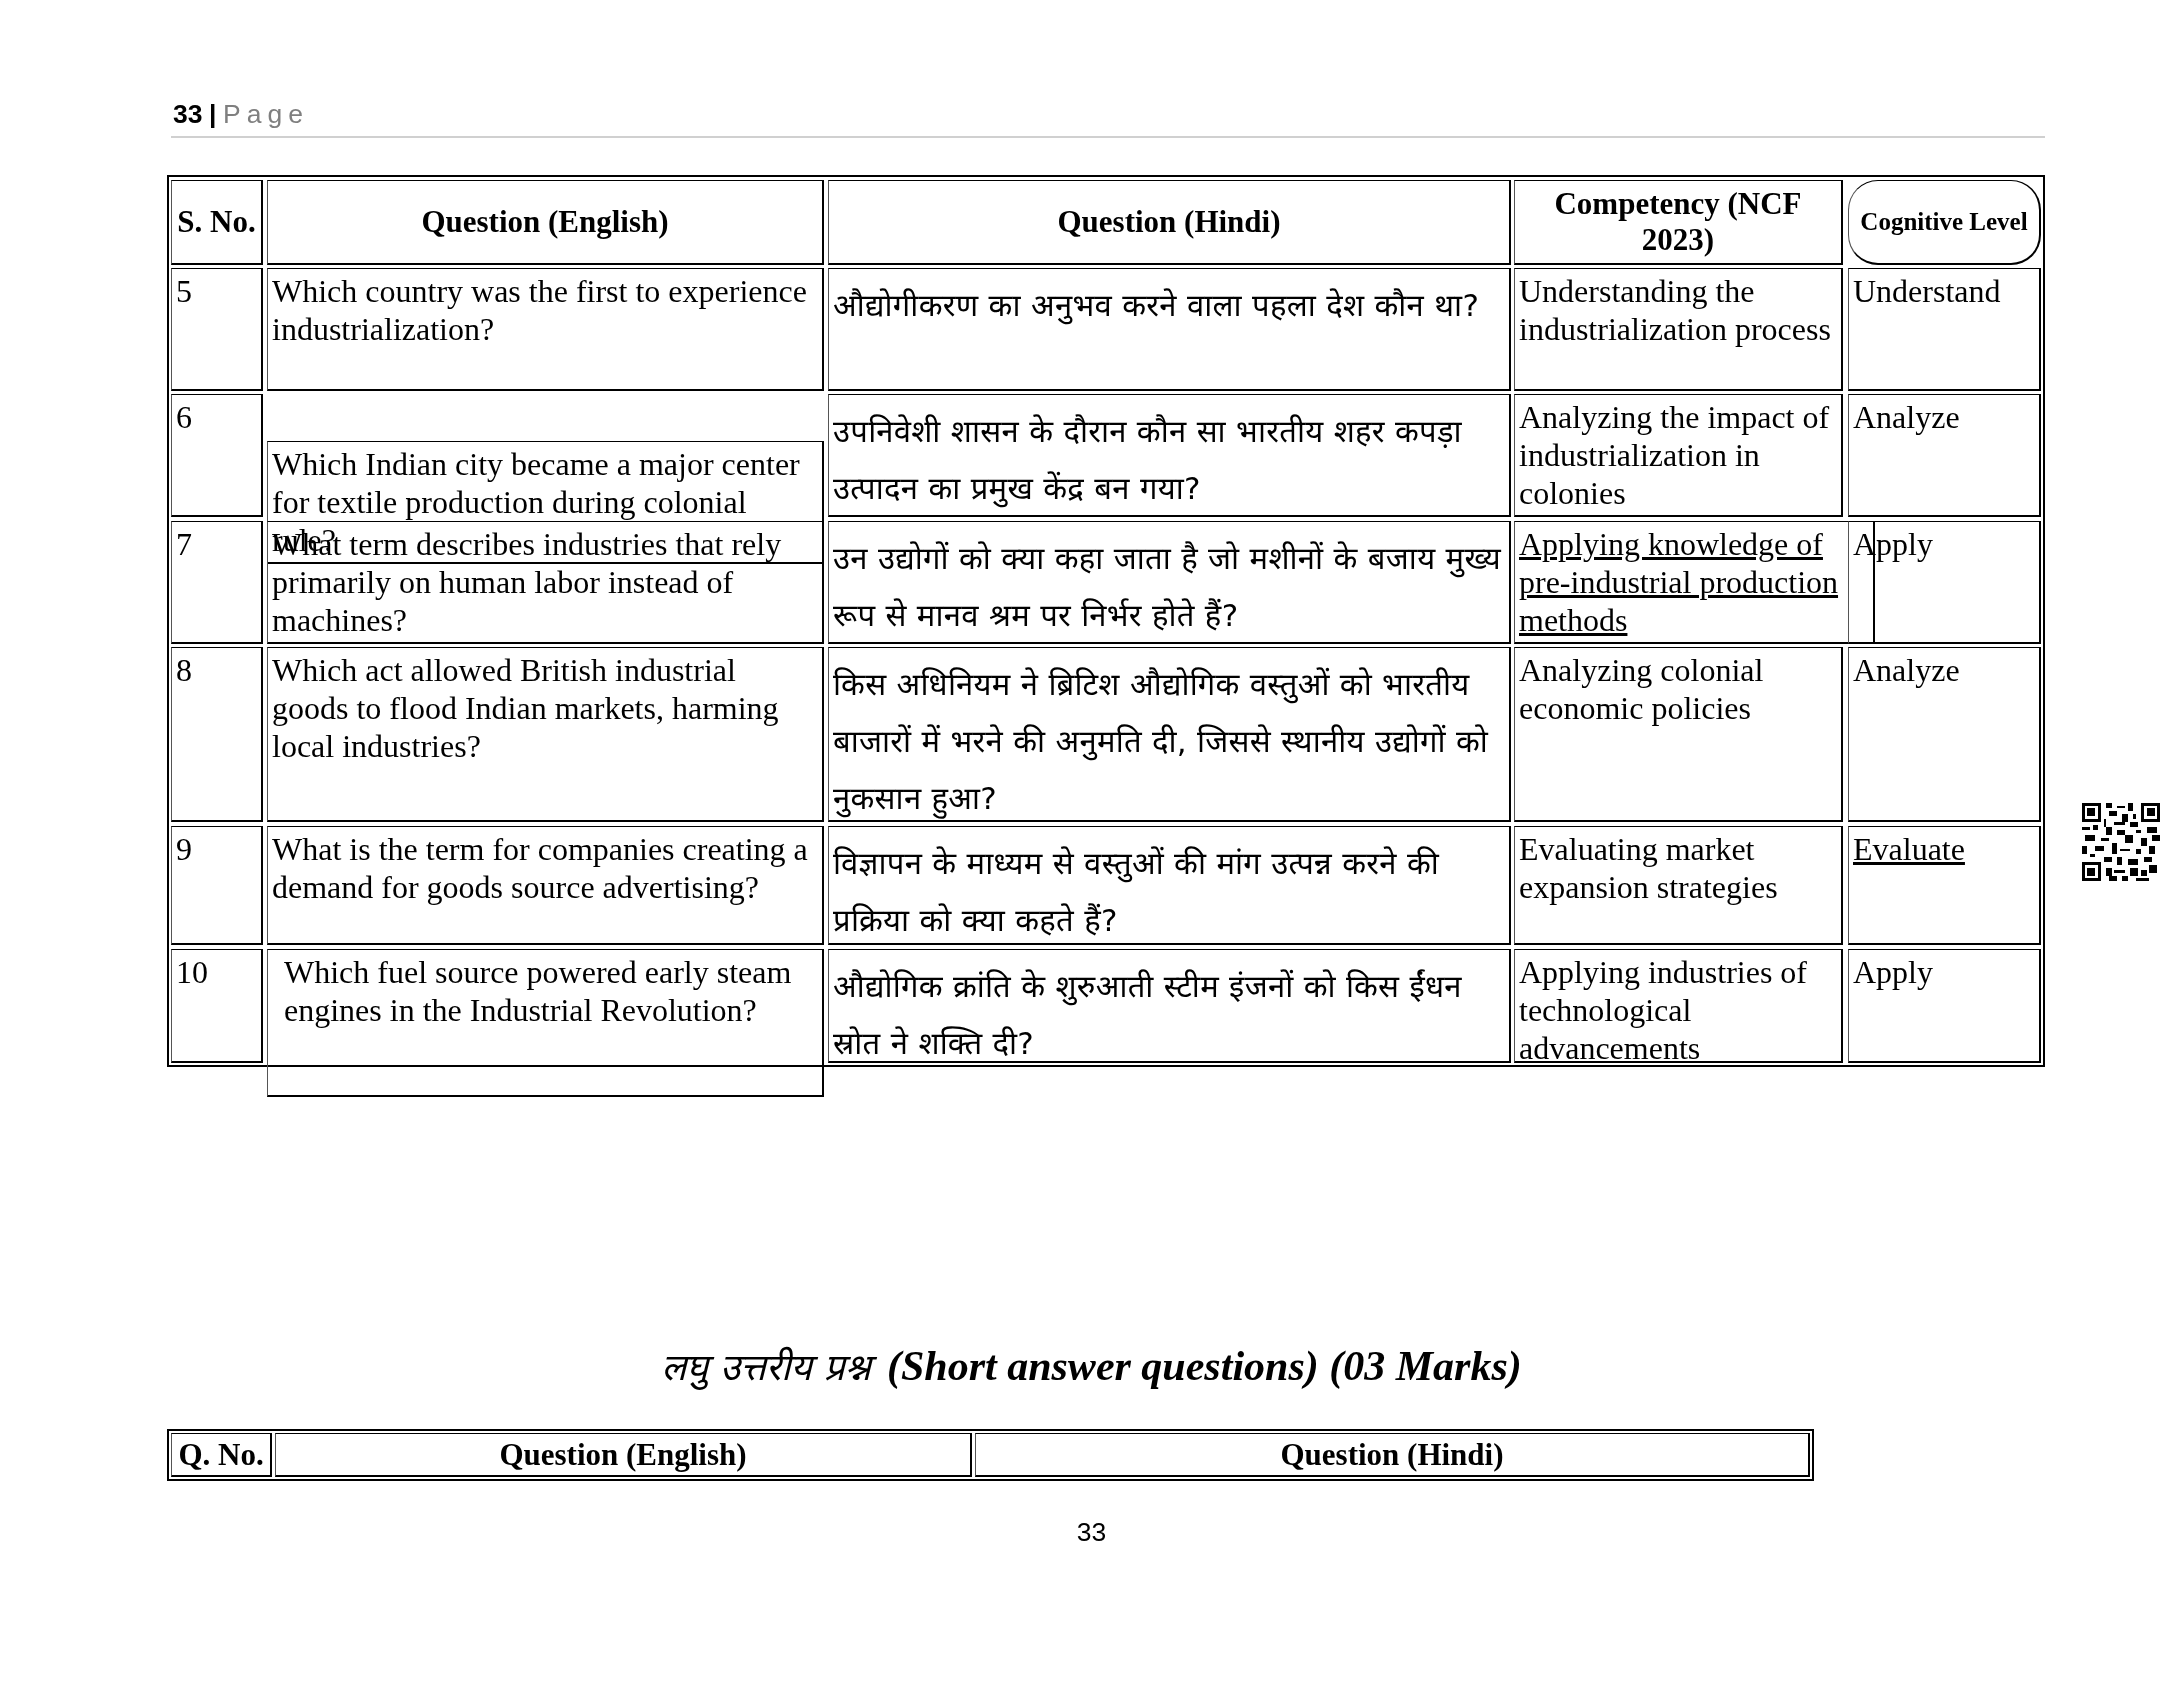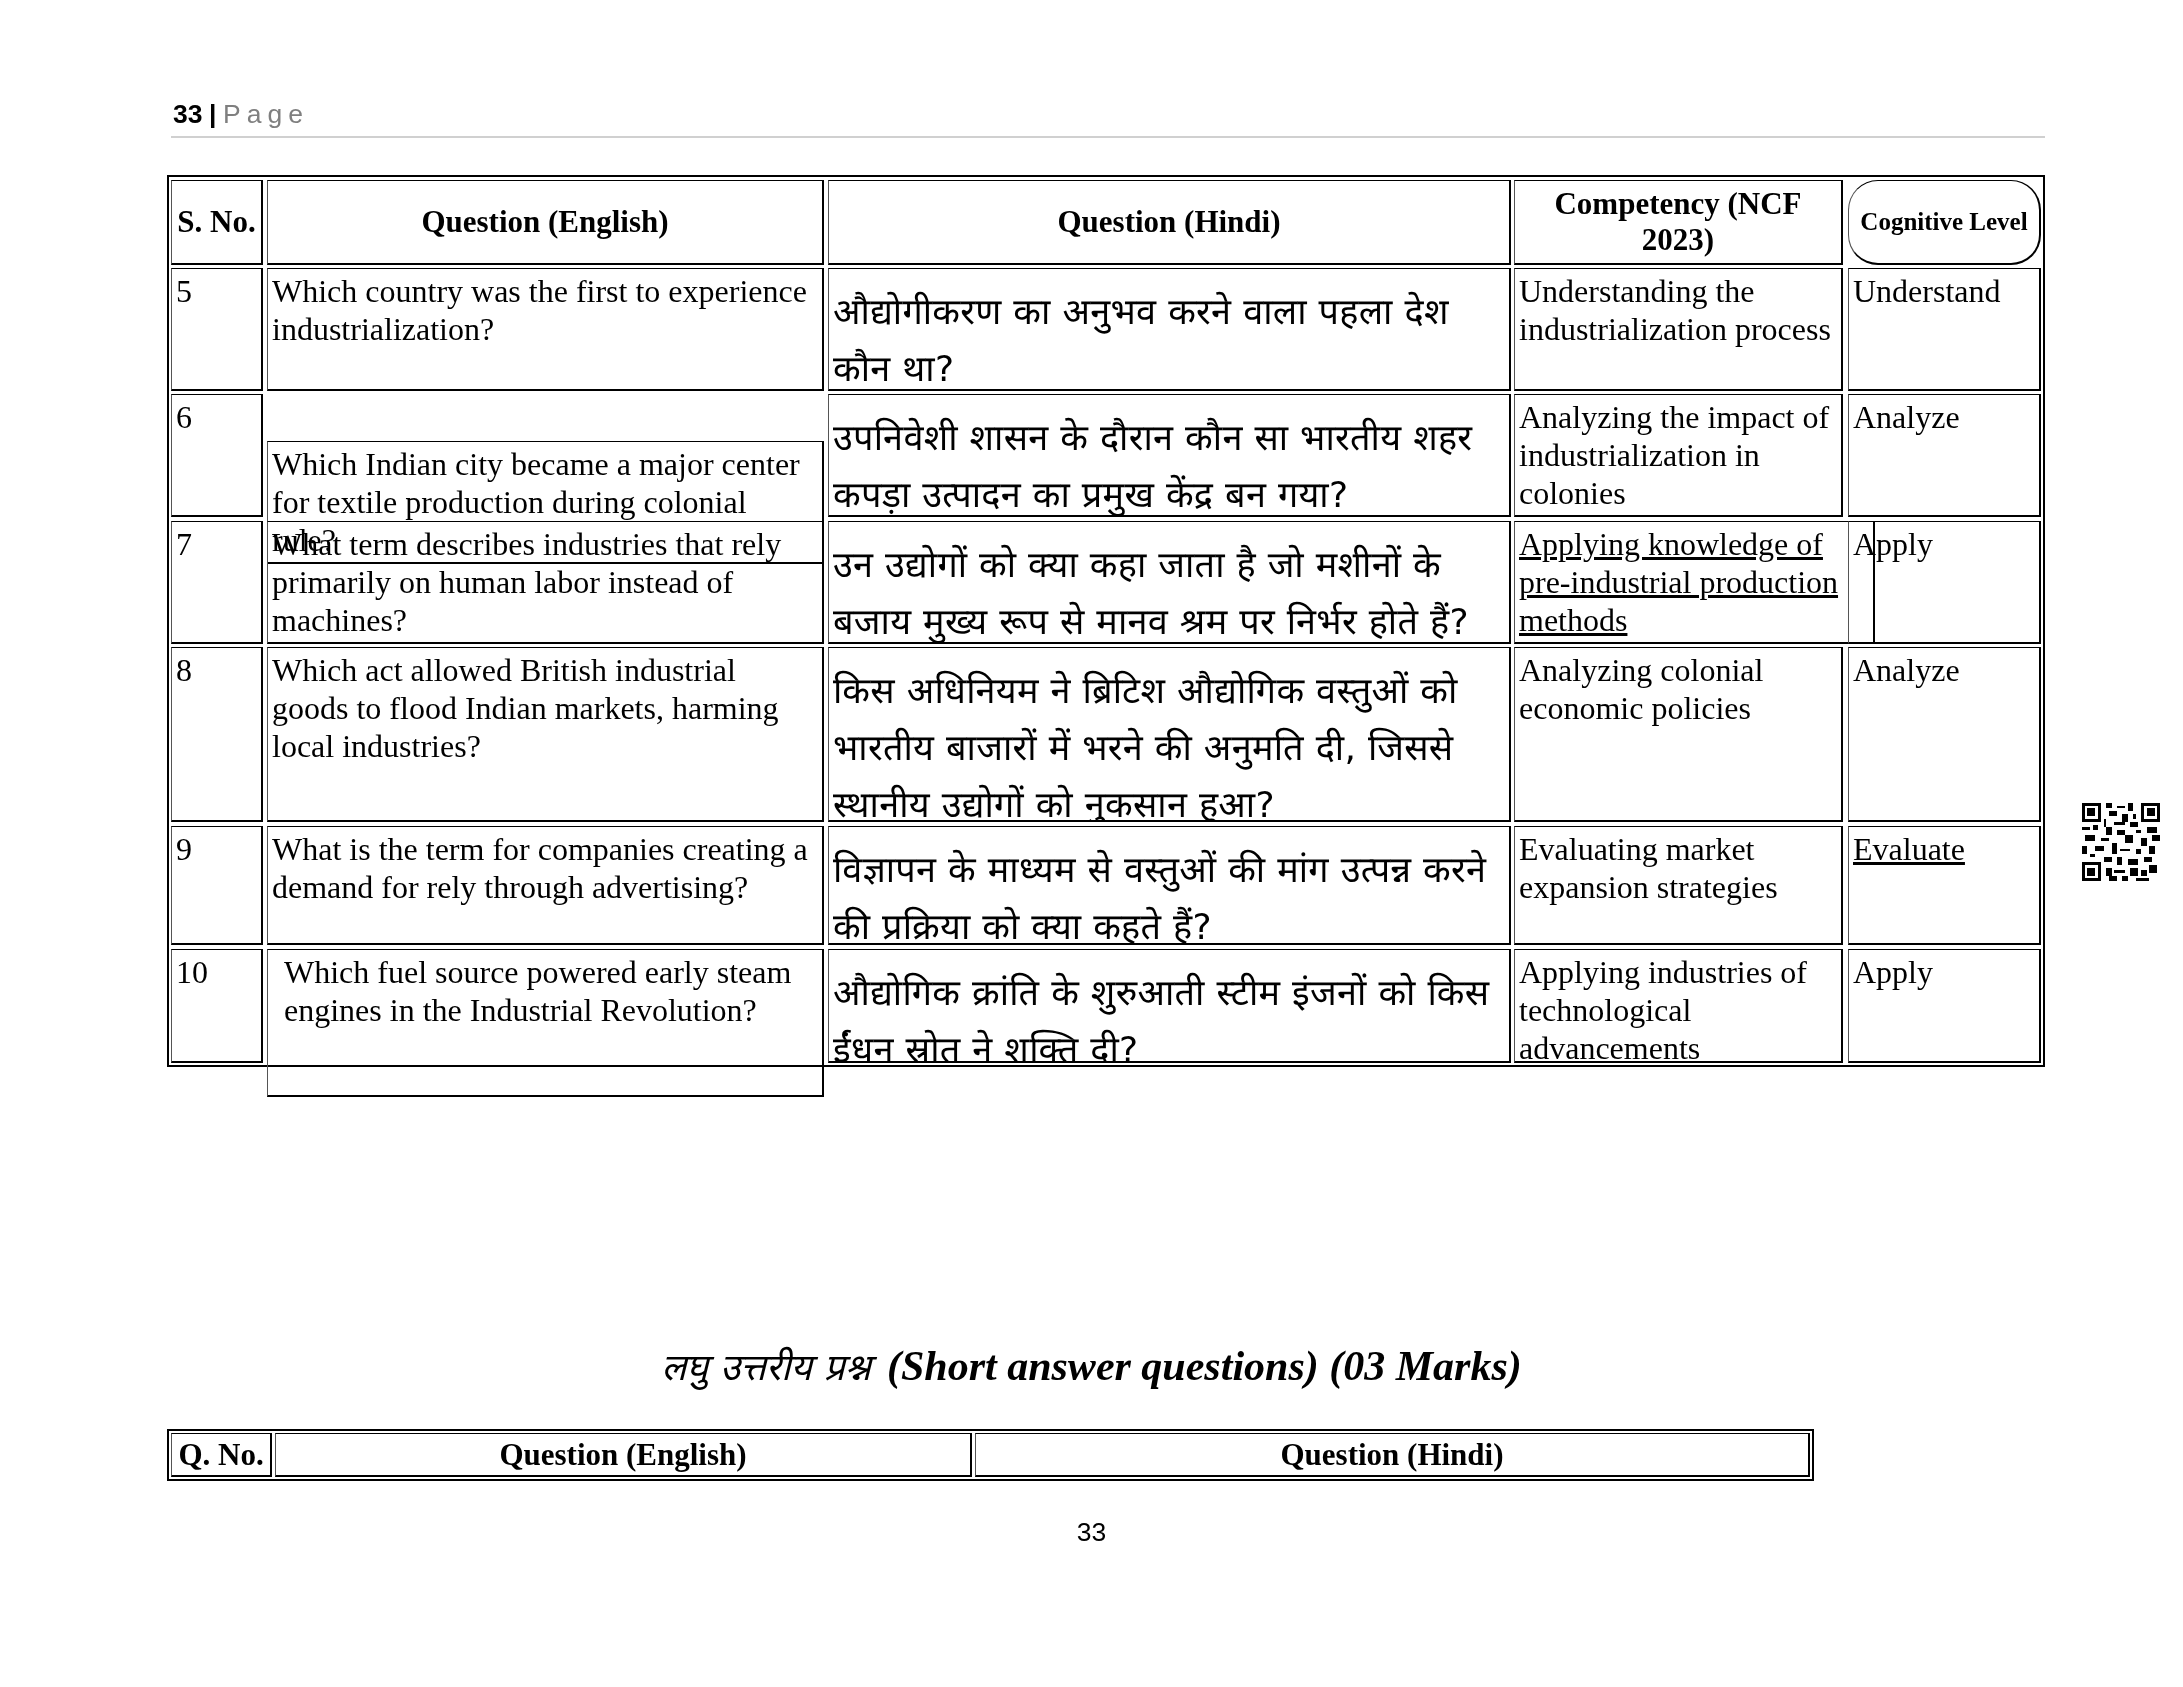--- a/index.html
+++ b/index.html
@@ -12,21 +12,21 @@
   .page-header .word { color: #7f7f7f; letter-spacing: 6px; }
   .header-rule { position: absolute; left: 171px; top: 136px; width: 1874px; height: 2px; background: #d0d0d0; }
 
   
   .table-frame { position: absolute; border: 2.6px solid #000; box-sizing: border-box; }
   .cell { position: absolute; box-sizing: border-box; border: 1.3px solid #000;
           border-right-width: 2px; border-bottom-width: 2.6px; border-left-color: #555; border-top-color: #000; padding: 2.6px 4px; overflow: hidden; }
   .cell.hdr { display: flex; align-items: center; justify-content: center; text-align: center; font-weight: bold; font-size: 31px; line-height: 36px; padding: 0 2.6px; }
   .cell.hdr.small { font-size: 25px; }
   .cell.body { font-size: 32px; line-height: 38px; }
-  .cell.hindi { font-family: "DejaVu Sans", sans-serif; font-size: 36px; line-height: 57px; padding-top: 14px; letter-spacing: 0.3px; }
+  .cell.hindi { font-family: "DejaVu Sans", sans-serif; font-size: 31px; line-height: 57px; padding-top: 8px; letter-spacing: 0.3px; }
 
   .qr { position: absolute; left: 2082px; top: 803px; width: 78px; height: 78px; }
 
   .section-heading { position: absolute; left: 0; width: 2183px; top: 1340px; text-align: center; font-weight: bold; font-style: italic; font-size: 42px; line-height: 53px; }
   .section-heading .hi { font-family: "DejaVu Sans", sans-serif; font-weight: normal; font-style: italic; font-size: 37px; margin-right: 16px; }
 
   .page-number { position: absolute; left: 0; width: 2183px; top: 1516px; text-align: center; font-family: "Liberation Sans", "DejaVu Sans", sans-serif; font-size: 26.5px; line-height: 32px; }
 </style>
 </head>
 <body>
@@ -71,21 +71,21 @@
 <div>
   <div class="cell body" style="left:171px; top:647px; width:92px; height:175px;">8</div>
   <div class="cell body" style="left:267px; top:647px; width:557px; height:175px;">Which act allowed British industrial goods to flood Indian markets, harming local industries?</div>
   <div class="cell body hindi" style="left:828px; top:647px; width:683px; height:175px;">किस अधिनियम ने ब्रिटिश औद्योगिक वस्तुओं को भारतीय बाजारों में भरने की अनुमति दी, जिससे स्थानीय उद्योगों को नुकसान हुआ?</div>
   <div class="cell body" style="left:1514px; top:647px; width:329px; height:175px;">Analyzing colonial economic policies</div>
   <div class="cell body" style="left:1848px; top:647px; width:193px; height:175px;">Analyze</div>
 </div>
 
 <div>
   <div class="cell body" style="left:171px; top:826px; width:92px; height:119px;">9</div>
-  <div class="cell body" style="left:267px; top:826px; width:557px; height:119px;">What is the term for companies creating a demand for rely through advertising?</div>
+  <div class="cell body" style="left:267px; top:826px; width:557px; height:119px;">What is the term for companies creating a demand for goods source advertising?</div>
   <div class="cell body hindi" style="left:828px; top:826px; width:683px; height:119px;">विज्ञापन के माध्यम से वस्तुओं की मांग उत्पन्न करने की प्रक्रिया को क्या कहते हैं?</div>
   <div class="cell body" style="left:1514px; top:826px; width:329px; height:119px;">Evaluating market expansion strategies</div>
   <div class="cell body" style="left:1848px; top:826px; width:193px; height:119px;text-decoration:underline;">Evaluate</div>
 </div>
 
 <div>
   <div class="cell body" style="left:171px; top:949px; width:92px; height:114px;">10</div>
   <div class="cell body" style="left:267px; top:949px; width:557px; height:148px;padding-left:16px;">Which fuel source powered early steam engines in the Industrial Revolution?</div>
   <div class="cell body hindi" style="left:828px; top:949px; width:683px; height:114px;">औद्योगिक क्रांति के शुरुआती स्टीम इंजनों को किस ईंधन स्रोत ने शक्ति दी?</div>
   <div class="cell body" style="left:1514px; top:949px; width:329px; height:114px;">Applying industries of technological advancements</div>

